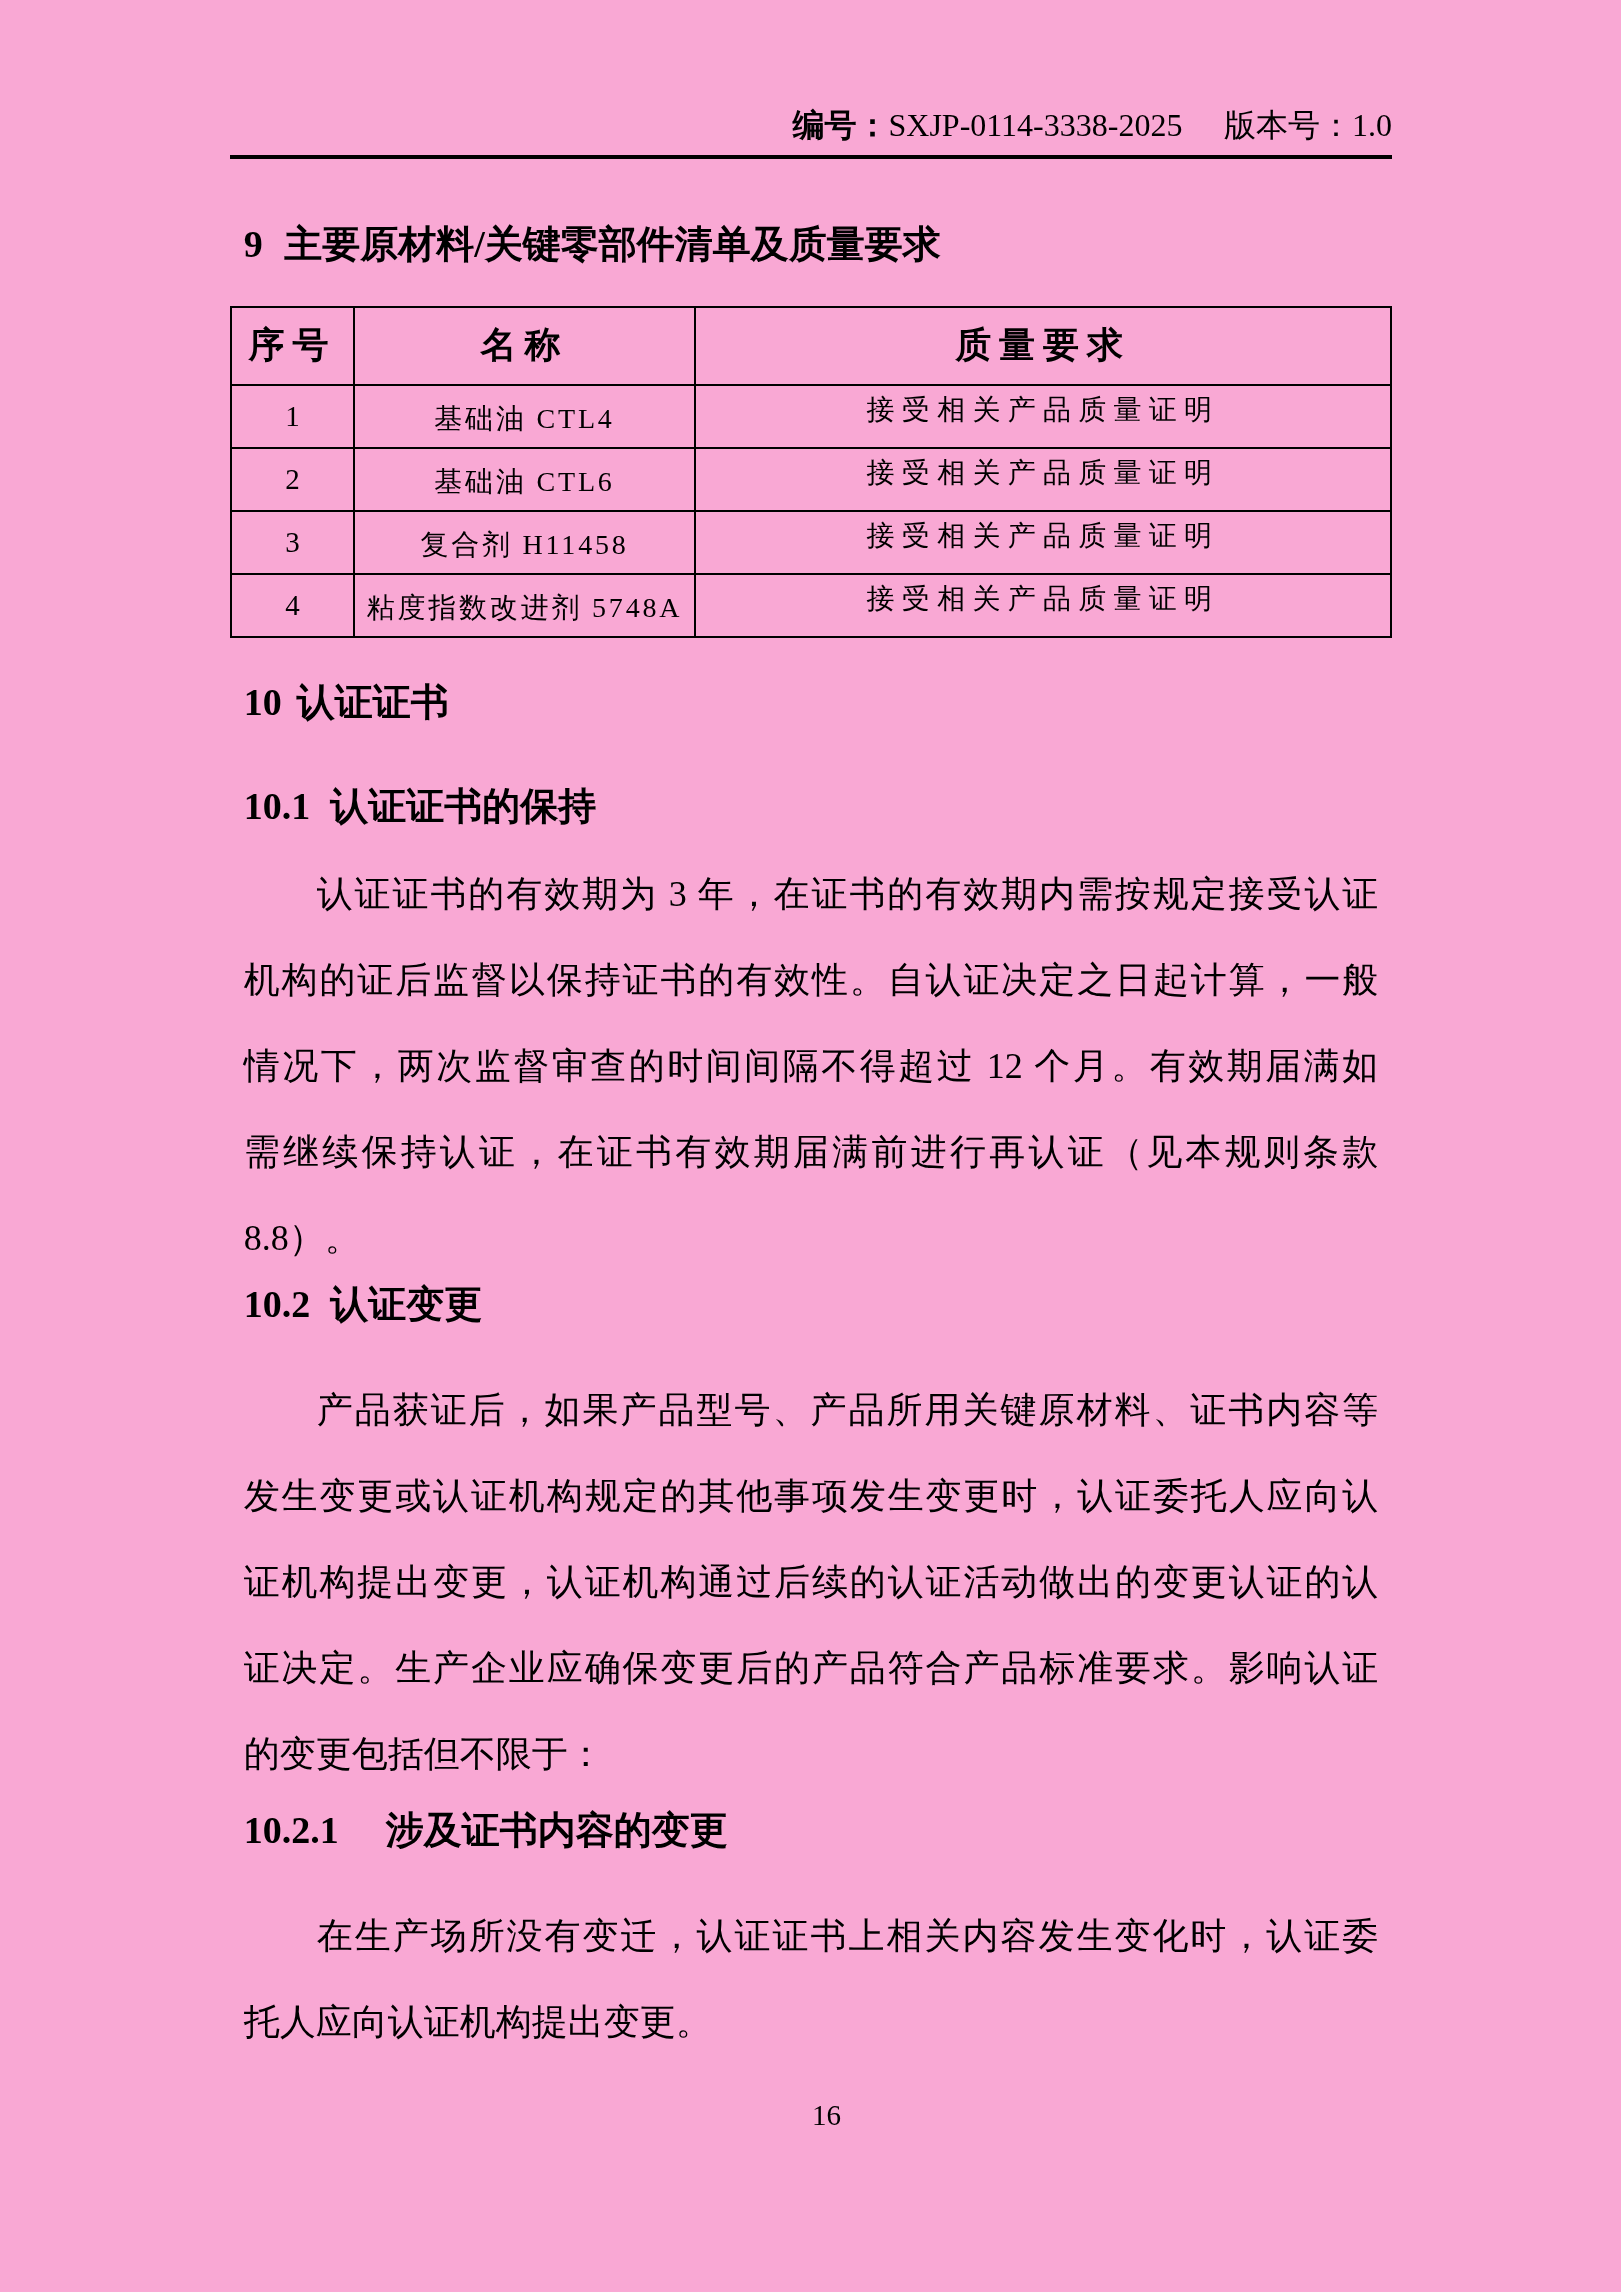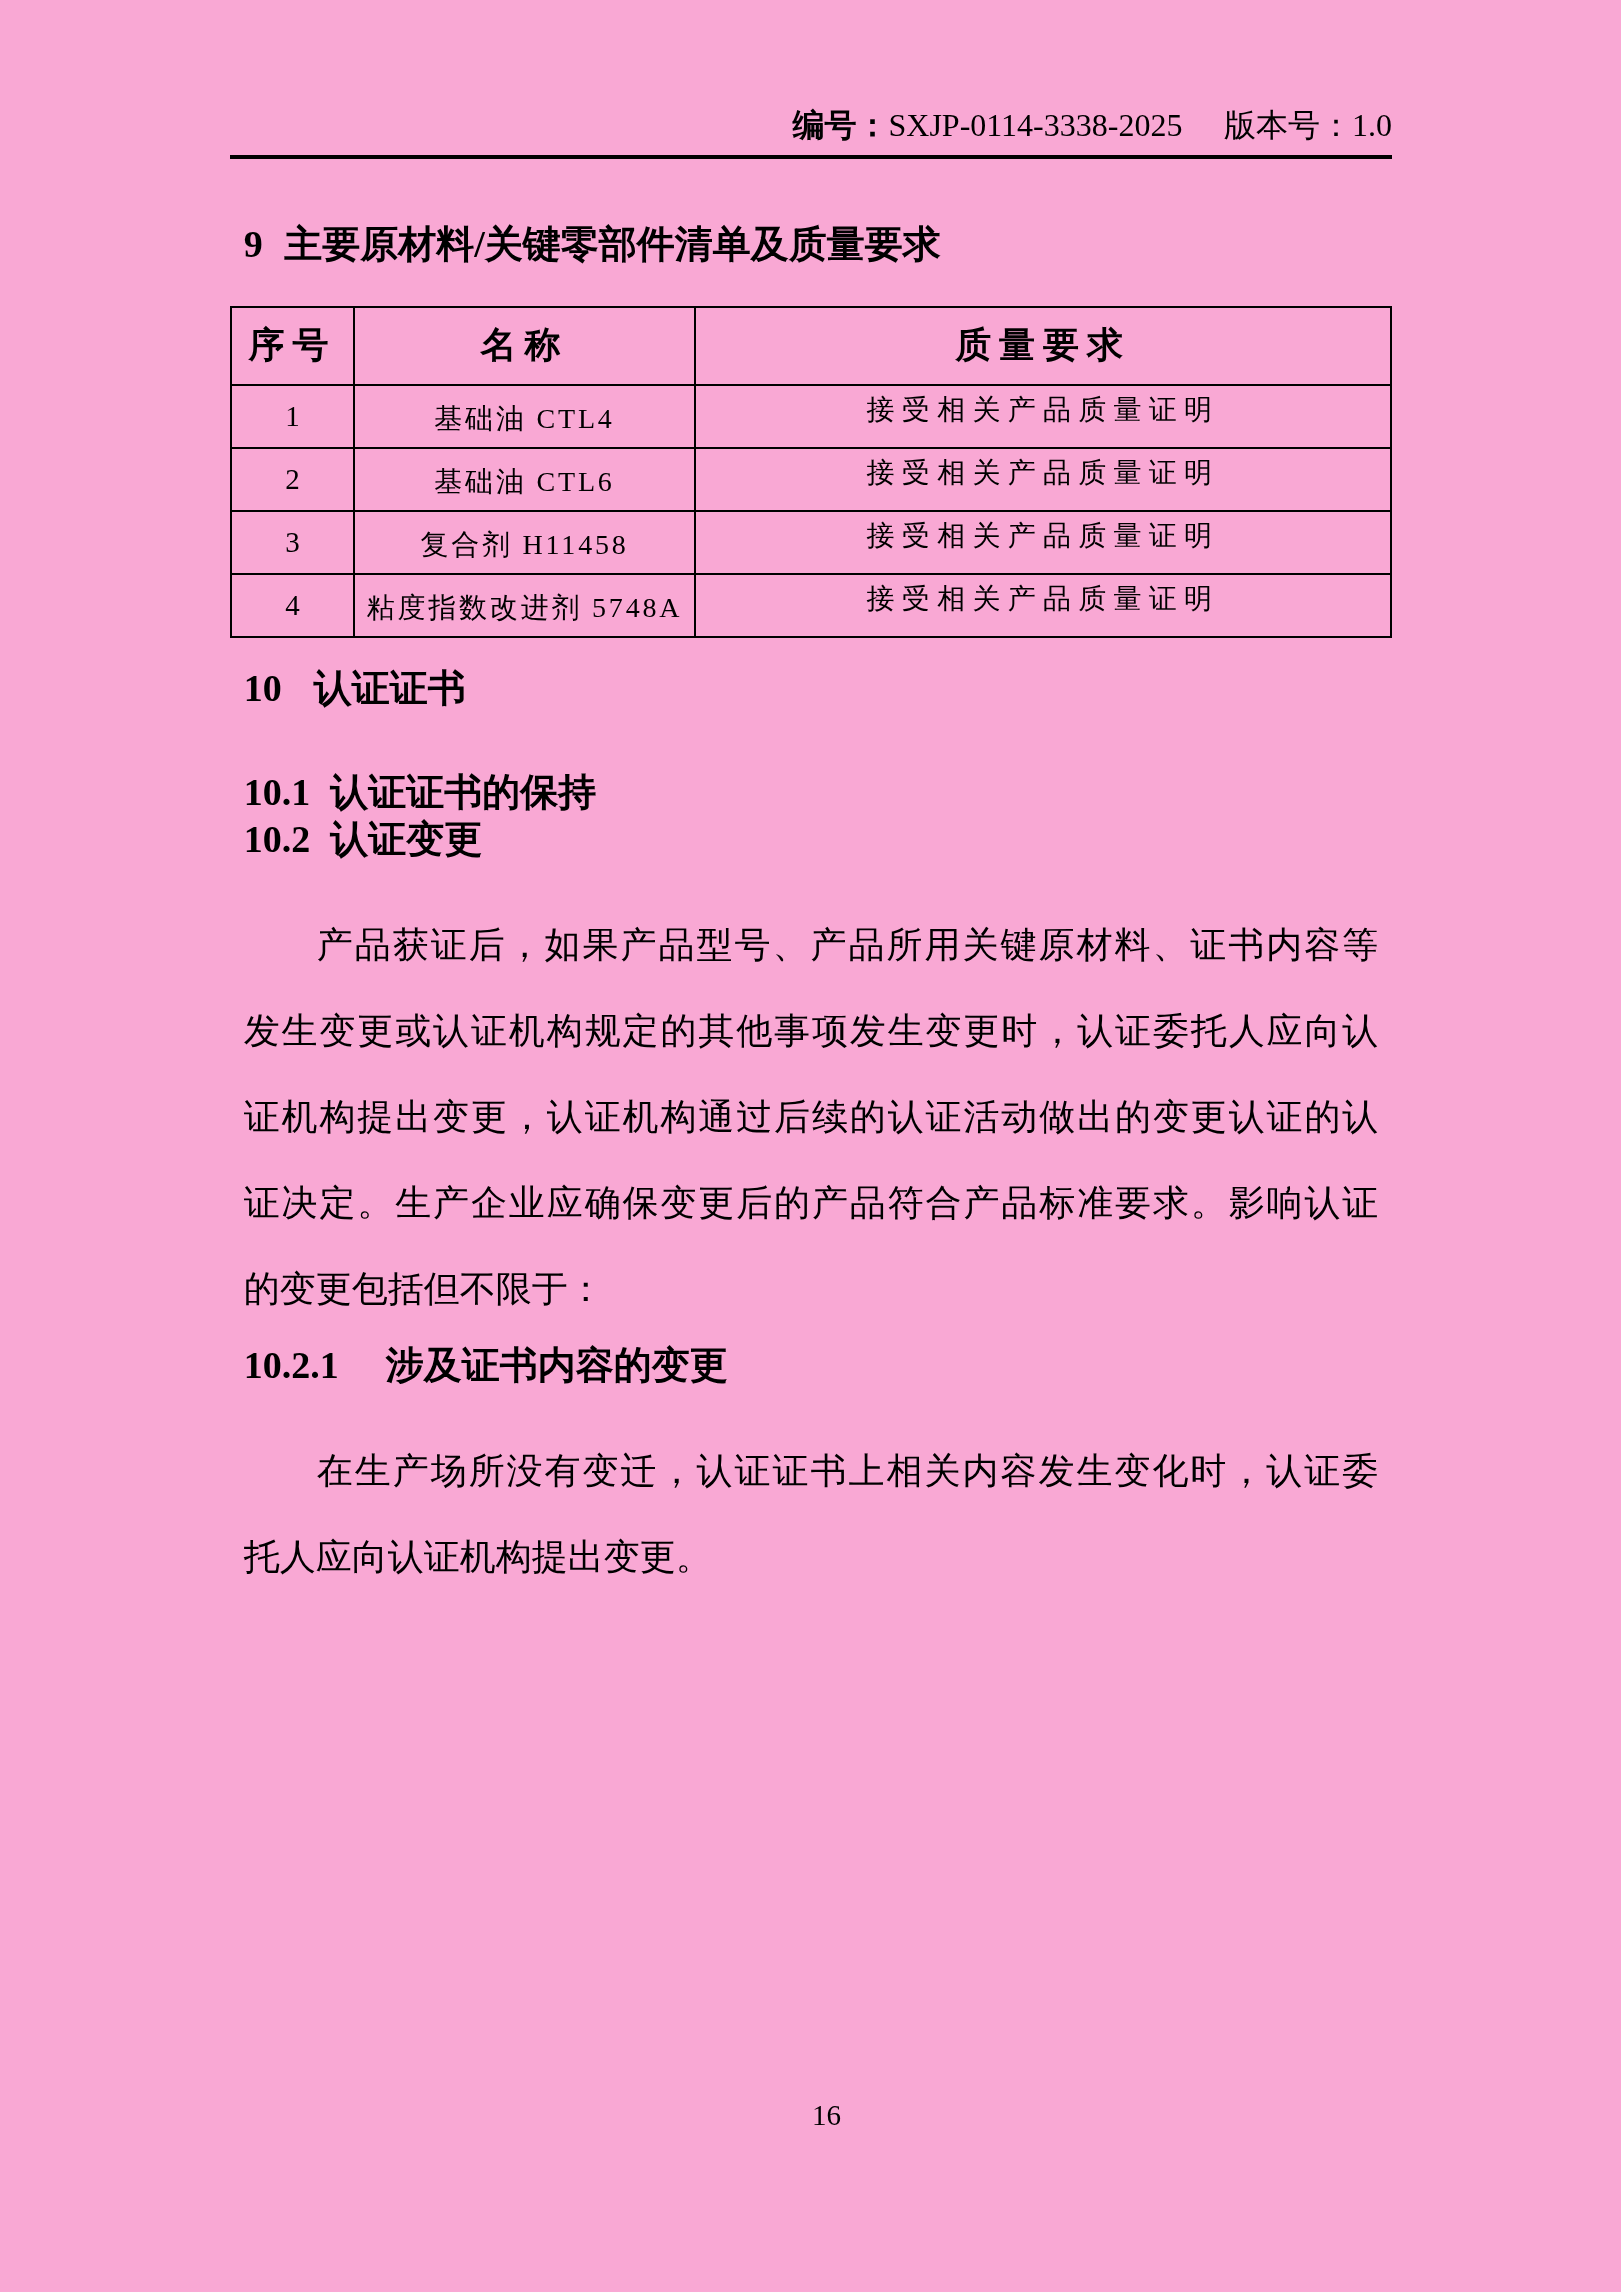--- a/index.html
+++ b/index.html
@@ -38,21 +38,21 @@
   .sec-heading {
     display: flex;
     align-items: baseline;
     font-weight: bold;
     font-size: 38px;
     line-height: 45px;
     padding: 0 13.7px;
   }
   .sec-heading .sec-num { flex: 0 0 auto; }
   .h9  { margin-top: 63px; gap: 21.6px; }
-  .h10 { margin-top: 27px; gap: 32px; line-height: 47px; }
+  .h10 { margin-top: 41px; gap: 15px; line-height: 47px; }
   .h10-1, .h10-2 { gap: 20px; line-height: 47px; }
   .h10-1 { margin-top: 57px; }
   .h10-2 { }
   .h10-2-1 { margin-top: 9.8px; gap: 47px; line-height: 47px; }
 
   
   table.materials {
     width: 100%;
     margin-top: 39px;
     border-collapse: collapse;
@@ -161,20 +161,27 @@
 
     <div class="sec-heading h10">
       <span class="sec-num">10</span>
       <span class="sec-title">认证证书</span>
     </div>
 
     <div class="sec-heading h10-1">
       <span class="sec-num">10.1</span>
       <span class="sec-title">认证证书的保持</span>
     </div>
+    <div class="para p1">
+      <div class="p-line first">认证证书的有效期为 3 年，在证书的有效期内需按规定接受认证</div>
+      <div class="p-line">机构的证后监督以保持证书的有效性。自认证决定之日起计算，一般</div>
+      <div class="p-line">情况下，两次监督审查的时间间隔不得超过 12 个月。有效期届满如</div>
+      <div class="p-line">需继续保持认证，在证书有效期届满前进行再认证（见本规则条款</div>
+      <div class="p-line last">8.8）。</div>
+    </div>
 
     <div class="sec-heading h10-2">
       <span class="sec-num">10.2</span>
       <span class="sec-title">认证变更</span>
     </div>
     <div class="para p2">
       <div class="p-line first">产品获证后，如果产品型号、产品所用关键原材料、证书内容等</div>
       <div class="p-line">发生变更或认证机构规定的其他事项发生变更时，认证委托人应向认</div>
       <div class="p-line">证机构提出变更，认证机构通过后续的认证活动做出的变更认证的认</div>
       <div class="p-line">证决定。生产企业应确保变更后的产品符合产品标准要求。影响认证</div>

